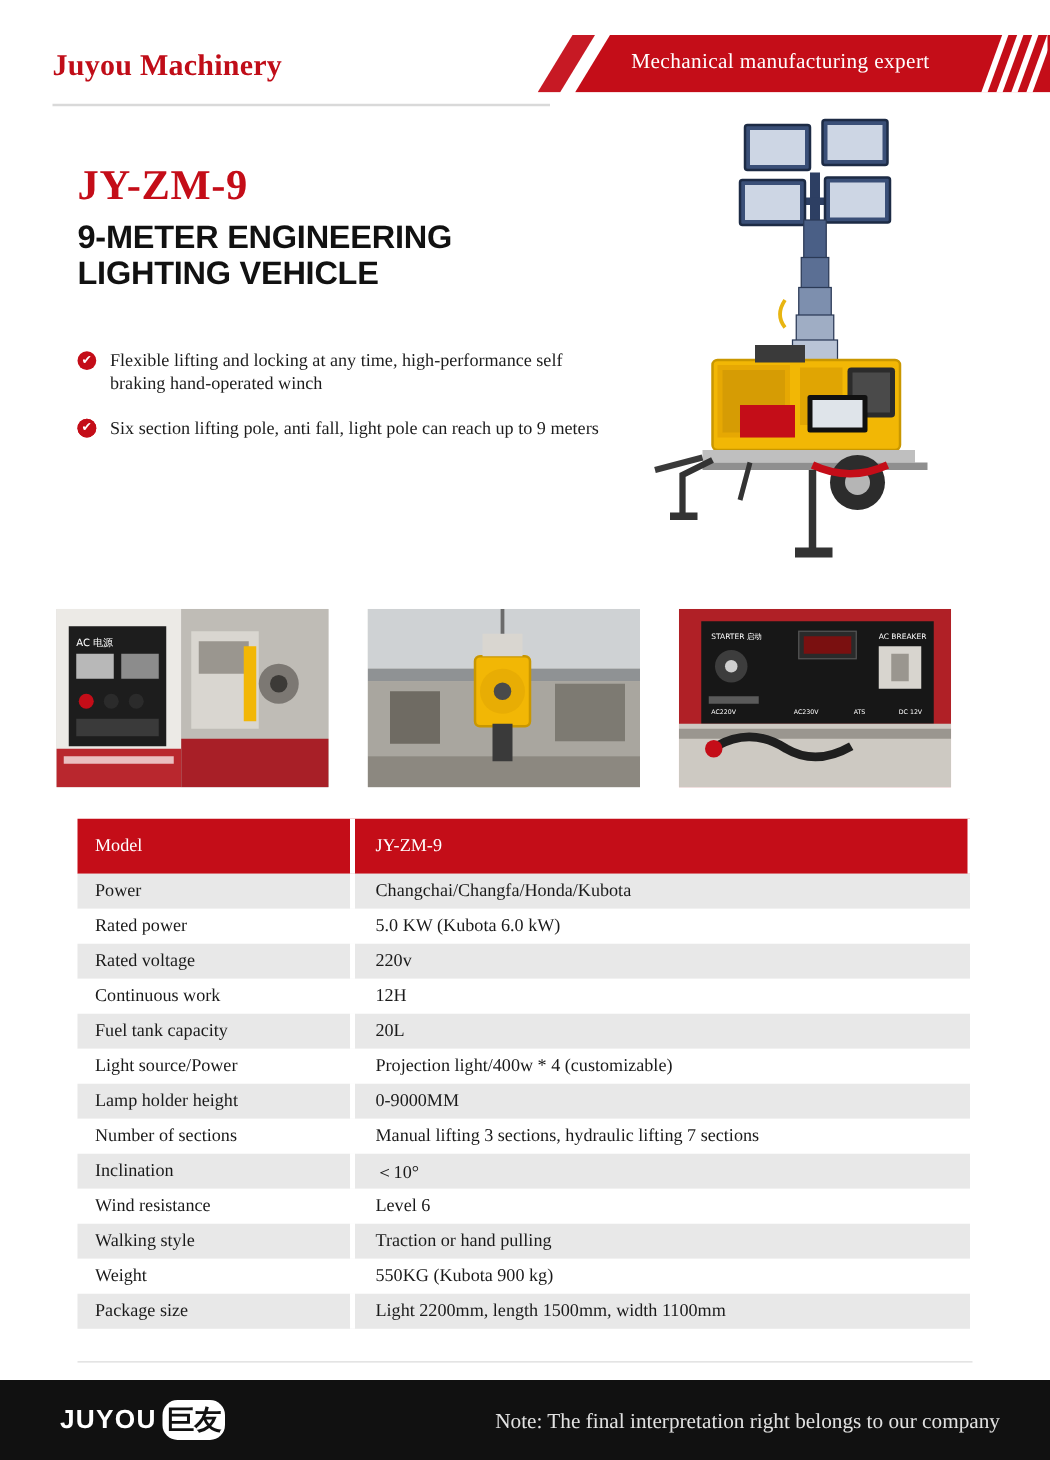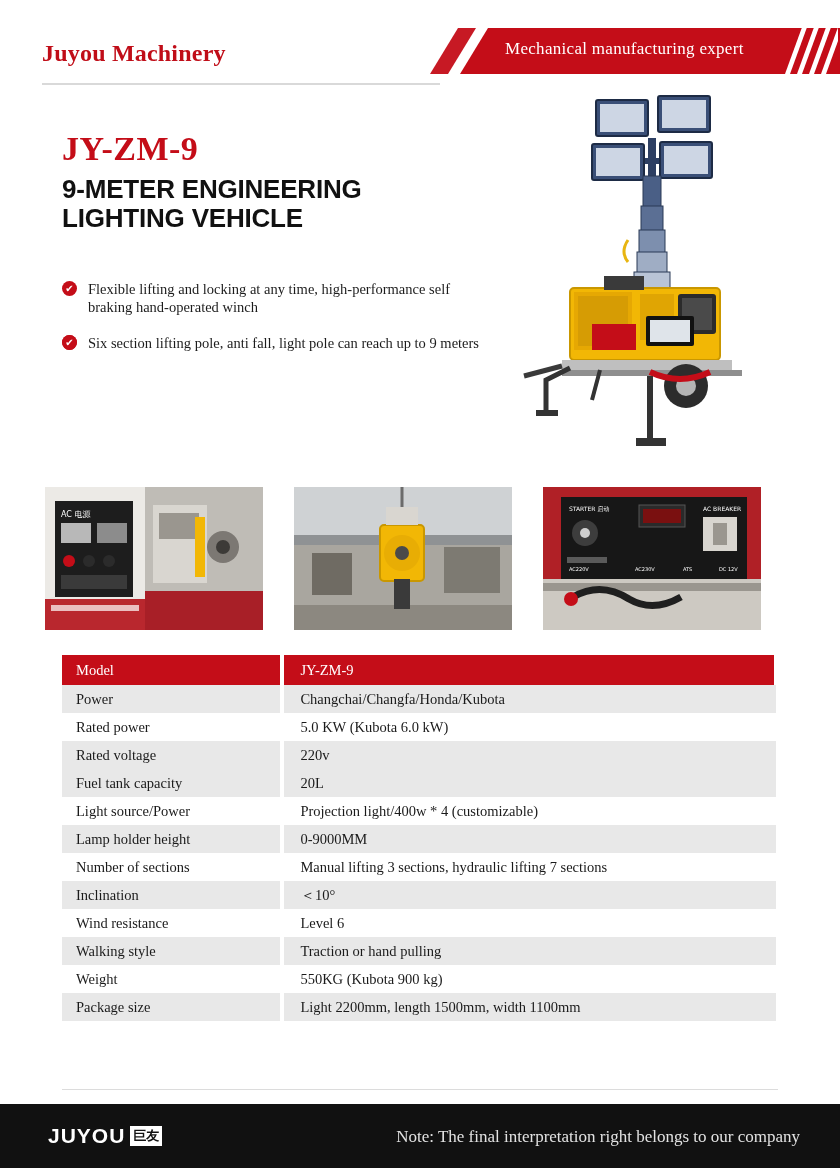--- a/index.html
+++ b/index.html
@@ -200,21 +200,21 @@
     font-size: 14.5px;
     color: #1a1a1a;
     padding: 0 0 0 14px;
     vertical-align: middle;
   }
   .spec-table td.k { width: 212px; }
   .spec-table td.v { width: 490px; padding-left: 16px; }
   .spec-table tr.head td {
     background: #c40d18;
     color: #ffffff;
-    height: 30px;
+    height: 44px;
   }
   .spec-table tr.head td.k { background: #c40d18; }
   .spec-table tr.head td.v { background: #c40d18; }
   .spec-table tr.odd td { background: #e8e8e8; }
   .spec-table tr.even td { background: #ffffff; }
   .spec-table tr.head td.k,
   .spec-table tr.head td.v { border-right: 4px solid #ffffff; }
   .spec-table td.k { border-right: 4px solid #ffffff; }
 
   
@@ -240,22 +240,23 @@
     font-weight: bold;
     font-size: 21px;
     letter-spacing: 1px;
   }
   .footer-logo .cn {
     margin-left: 5px;
     background: #ffffff;
     color: #111111;
     font-family: "Liberation Sans", sans-serif;
     font-weight: bold;
-    font-size: 13px;
+    font-size: 22px;
     padding: 1px 3px;
+    border-radius: 12px;
   }
   .footer-note {
     position: absolute;
     right: 40px;
     top: 23px;
     color: #e2e2e2;
     font-size: 17px;
     font-family: "Liberation Serif", serif;
   }
   .footer-rule {
@@ -439,20 +440,24 @@
         <td class="v">Changchai/Changfa/Honda/Kubota</td>
       </tr>
       <tr class="even">
         <td class="k">Rated power</td>
         <td class="v">5.0 KW (Kubota 6.0 kW)</td>
       </tr>
       <tr class="odd">
         <td class="k">Rated voltage</td>
         <td class="v">220v</td>
       </tr>
+      <tr class="even">
+        <td class="k">Continuous work</td>
+        <td class="v">12H</td>
+      </tr>
       <tr class="odd">
         <td class="k">Fuel tank capacity</td>
         <td class="v">20L</td>
       </tr>
       <tr class="even">
         <td class="k">Light source/Power</td>
         <td class="v">Projection light/400w * 4 (customizable)</td>
       </tr>
       <tr class="odd">
         <td class="k">Lamp holder height</td>

